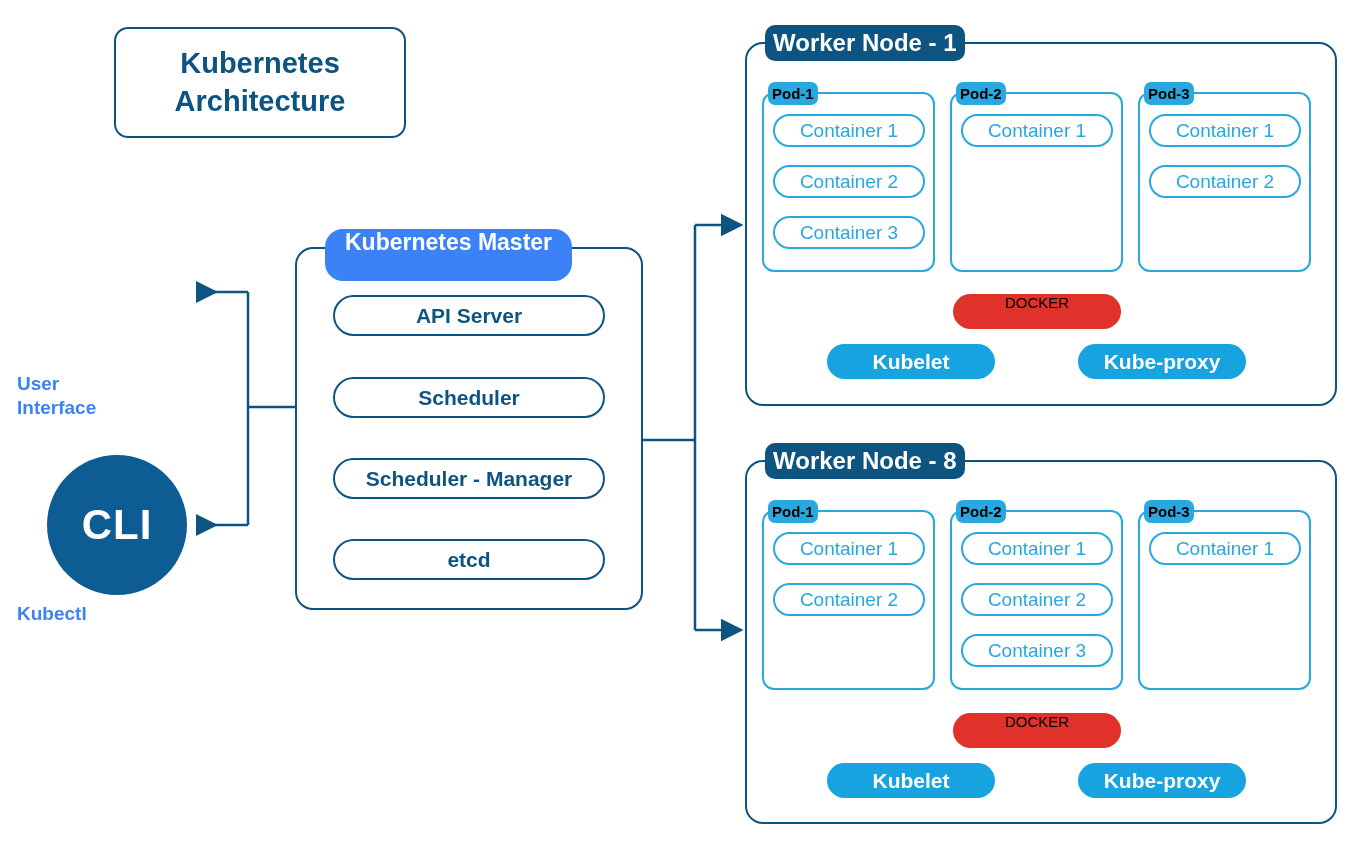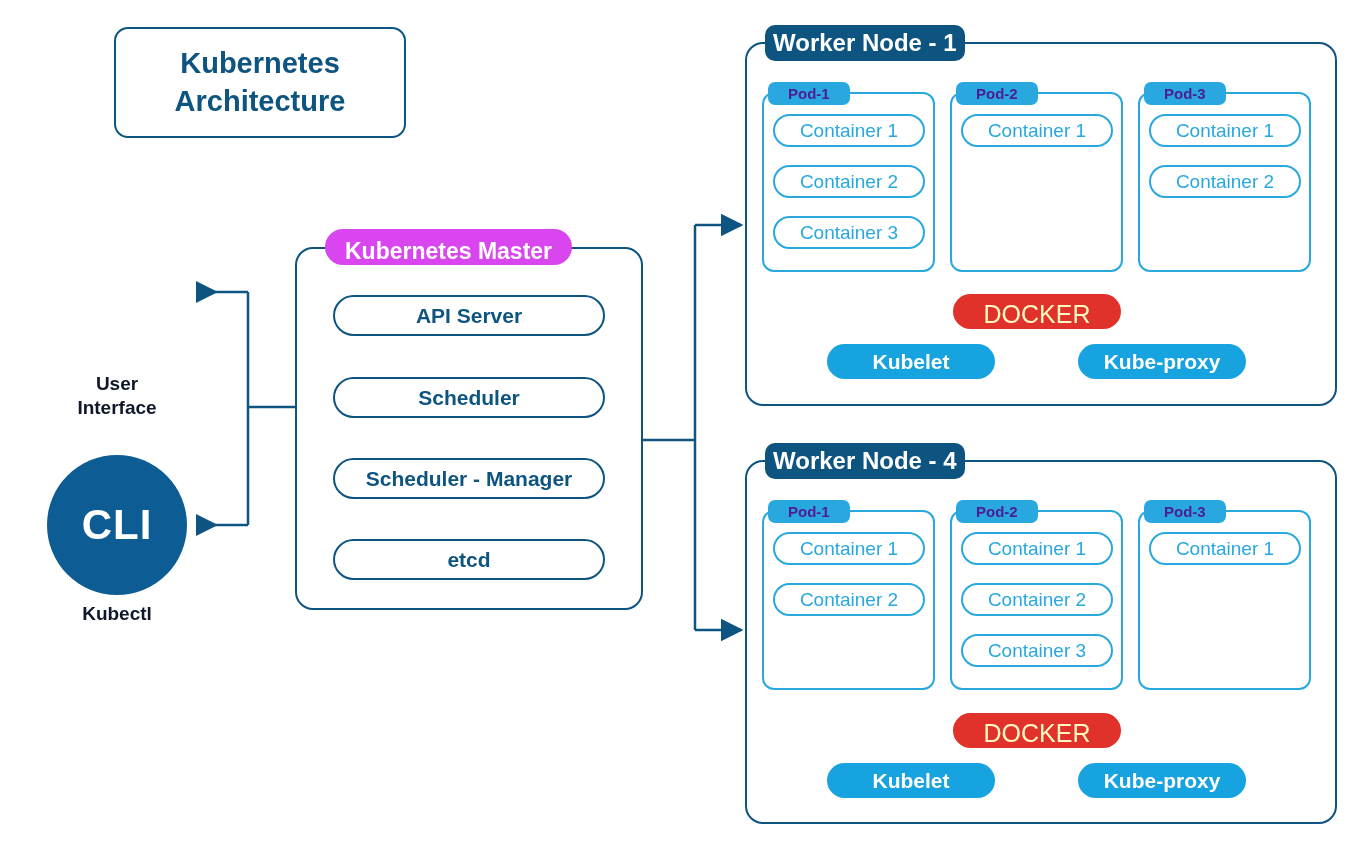--- a/index.html
+++ b/index.html
@@ -57,50 +57,49 @@
     display: flex;
     align-items: center;
     justify-content: center;
     color: #ffffff;
     font-size: 42px;
     font-weight: bold;
     letter-spacing: 1px;
   }
   .circle-caption {
     position: absolute;
-    color: #0f172a;
+    color: #3b82f6;
     font-size: 19px;
     font-weight: bold;
     line-height: 1.25;
-    text-align: center;
     width: 200px;
   }
 
   
   .master-box {
     position: absolute;
     left: 295px; top: 247px;
     width: 348px; height: 363px;
     border: 2.5px solid #0d5481;
     border-radius: 18px;
     background: #ffffff;
     box-sizing: border-box;
   }
   .master-badge {
     position: absolute;
     left: 325px; top: 229px;
-    height: 36px;
+    height: 52px;
     padding: 0 20px;
-    background: #d946ef;
+    background: #3b82f6;
     border-radius: 18px;
     color: #ffffff;
     font-size: 23px;
     font-weight: bold;
     display: flex;
-    align-items: flex-end;
+    align-items: flex-start;
     justify-content: center;
     white-space: nowrap;
   }
   .master-item {
     position: absolute;
     left: 333px;
     width: 272px;
     height: 41px;
     border: 2.5px solid #0d5481;
     border-radius: 21px;
@@ -139,24 +138,24 @@
   .pod-box {
     position: absolute;
     border: 2px solid #29a8e0;
     border-radius: 12px;
     background: #ffffff;
     box-sizing: border-box;
   }
   .pod-badge {
     position: absolute;
     height: 23px;
-    padding: 0 20px;
+    padding: 0 4px;
     background: #29a8e0;
     border-radius: 7px;
-    color: #4c1d95;
+    color: #000000;
     font-size: 15px;
     font-weight: bold;
     display: flex;
     align-items: center;
     white-space: nowrap;
   }
   .container-pill {
     position: absolute;
     height: 33px;
     border: 2px solid #29a8e0;
@@ -169,24 +168,24 @@
     align-items: center;
     justify-content: center;
     box-sizing: border-box;
     white-space: nowrap;
   }
   .docker-pill {
     position: absolute;
     height: 35px;
     background: #e0312a;
     border-radius: 18px;
-    color: #fef9c3;
-    font-size: 25px;
-    display: flex;
-    align-items: flex-end;
+    color: #000000;
+    font-size: 15px;
+    display: flex;
+    align-items: flex-start;
     justify-content: center;
     white-space: nowrap;
   }
   .svc-pill {
     position: absolute;
     height: 35px;
     background: #17a3e0;
     border-radius: 18px;
     color: #ffffff;
     font-size: 21px;
@@ -306,21 +305,21 @@
   </div>
   <div class="svc-pill" style="left:827px; top:344px; width:168px;">
     <span>Kubelet</span>
   </div>
   <div class="svc-pill" style="left:1078px; top:344px; width:168px;">
     <span>Kube-proxy</span>
   </div>
 
   <div class="node-box" style="left:745px; top:460px; width:592px; height:364px;"></div>
   <div class="node-badge" style="left:765px; top:443px;">
-    <span>Worker Node - 4</span>
+    <span>Worker Node - 8</span>
   </div>
 
   <div class="pod-box" style="left:762px; top:510px; width:173px; height:180px;"></div>
   <div class="pod-badge" style="left:768px; top:500px;">
     <span>Pod-1</span>
   </div>
   <div class="container-pill" style="left:773px; top:532px; width:152px;">
     <span>Container 1</span>
   </div>
   <div class="container-pill" style="left:773px; top:583px; width:152px;">

